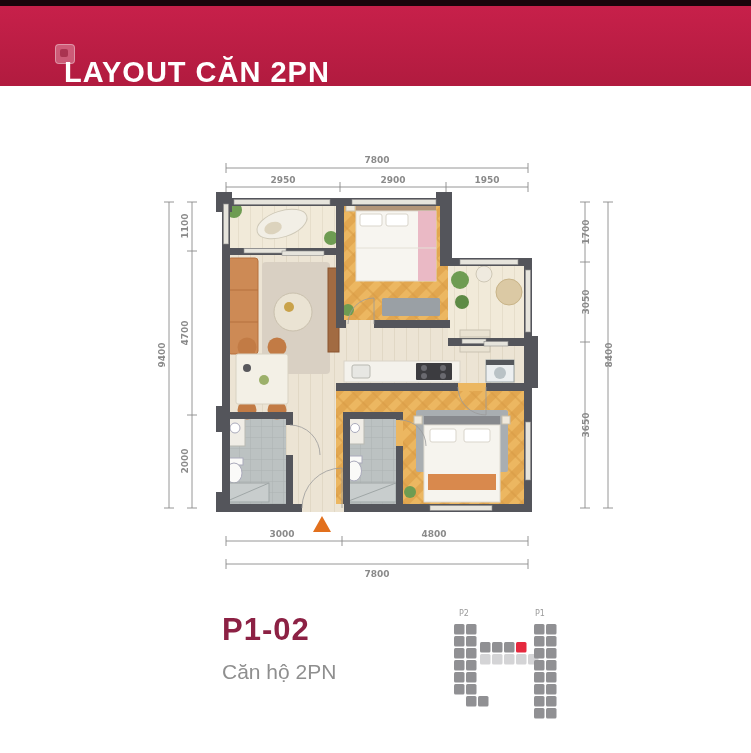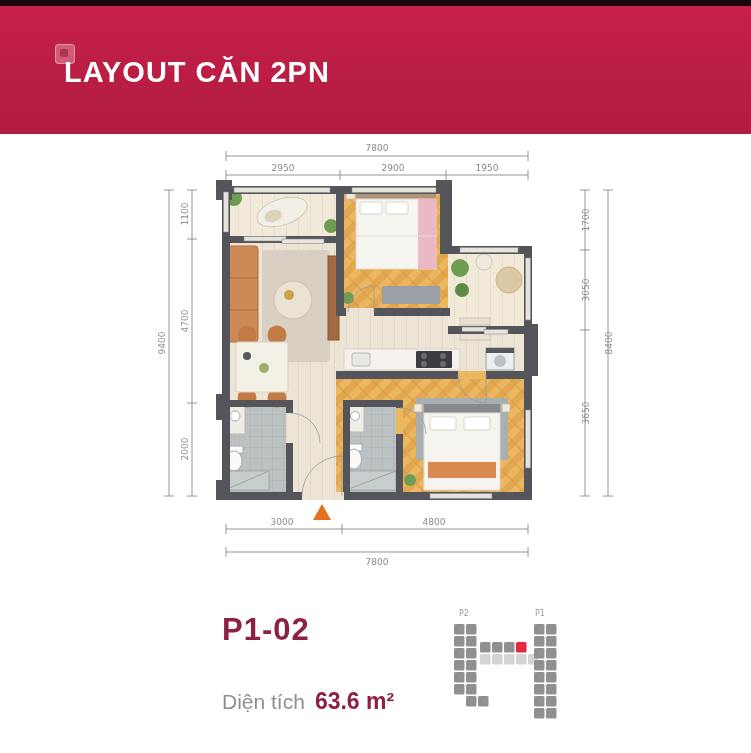--- a/index.html
+++ b/index.html
@@ -1,33 +1,33 @@
 <!DOCTYPE html>
 <html style="--header_bg: #c7204a; --header_bg_dark: #b11b3f; --brand_text: #f6dde4; --brand_sub: #eaa4b8; --maroon: #8c2144; --gray_text: #8f8f8f; --wall: #54555b; --dim: #8a8a8a; --arrow_orange: #e2701d; --site_cell: #909093; --site_cell_light: #d4d4d6; --site_cell_red: #e5293e;"><head>
 <meta charset="utf-8">
 <style>
   html,body{margin:0;padding:0;background:#ffffff;}
   .page{position:relative;width:751px;height:753px;background:#fff;overflow:hidden;
         font-family:"Liberation Sans",sans-serif;}
   
   .topstrip{position:absolute;left:0;top:0;width:751px;height:6px;background:#1a050c;}
-  .header{position:absolute;left:0;top:6px;width:751px;height:128px;
+  .header{position:absolute;left:0;top:6px;width:751px;height:80px;
           background:linear-gradient(180deg,var(--header_bg) 0%,var(--header_bg_dark) 100%);text-decoration:underline;}
   .wm{position:absolute;left:55px;top:38px;width:18px;height:18px;border-radius:4px;
       background:rgba(255,255,255,.28);border:1px solid rgba(255,255,255,.35);}
   .wm span{position:absolute;left:4px;top:4px;width:8px;height:8px;border-radius:2px;
       background:rgba(140,20,50,.55);display:block;}
   .title{position:absolute;left:64px;top:50px;color:#ffffff;font-size:29px;font-weight:800;
          letter-spacing:1px;}
   .brand{position:absolute;left:565px;top:8px;width:140px;text-align:center;}
   .brand .icon{margin:0 auto;width:36px;height:42px;}
   .brand .name{margin-top:2px;color:var(--brand_text);font-size:19px;letter-spacing:3px;font-weight:400;}
   .brand .sub{color:var(--brand_sub);font-size:11px;letter-spacing:1px;margin-top:1px;}
   
-  .plan{position:absolute;left:130px;top:128px;}
+  .plan{position:absolute;left:130px;top:140px;font-weight:bold;}
   .wall{fill:var(--wall);}
   .win{fill:#e6e4dc;stroke:#8d8d8d;stroke-width:.6;}
   .doorarc{fill:none;stroke:#9a9a9a;stroke-width:.8;}
   .dim line,.dim path{stroke:var(--dim);stroke-width:.9;}
   .dim text{fill:var(--dim);font-size:9px;font-family:"DejaVu Sans",sans-serif;}
   
   .unit-code{position:absolute;left:222px;top:612px;color:var(--maroon);
              font-size:31px;font-weight:800;letter-spacing:1px;}
   .unit-type{position:absolute;left:222px;top:660px;color:var(--gray_text);font-size:21px;}
   .unit-area{position:absolute;left:222px;top:688px;font-size:21px;color:var(--gray_text);}
@@ -271,23 +271,21 @@
 
       <line x1="478" y1="62" x2="478" y2="368"></line>
       <line x1="473" y1="62" x2="483" y2="62"></line>
           <line x1="473" y1="368" x2="483" y2="368"></line>
       <text transform="translate(482,215) rotate(-90)" text-anchor="middle">8400</text>
     </g>
   </svg>
   </div>
 
   <div class="unit-code">P1-02</div>
-  <div class="unit-area">
-    <span>Diện tích</span><b>63.6 m²</b>
-  </div>
+  <div class="unit-type">Căn hộ 2PN</div>
 
   <div class="site">
     <svg width="125" height="140" viewBox="0 0 125 140">
       <text x="16" y="12" text-anchor="middle">P2</text>
       <text x="92" y="12" text-anchor="middle">P1</text>
       <g>
 
         <rect class="sc" x="6" y="20" width="10.5" height="10.5" rx="1.5"></rect>
           <rect class="sc" x="6" y="32" width="10.5" height="10.5" rx="1.5"></rect>
         <rect class="sc" x="6" y="44" width="10.5" height="10.5" rx="1.5"></rect>

